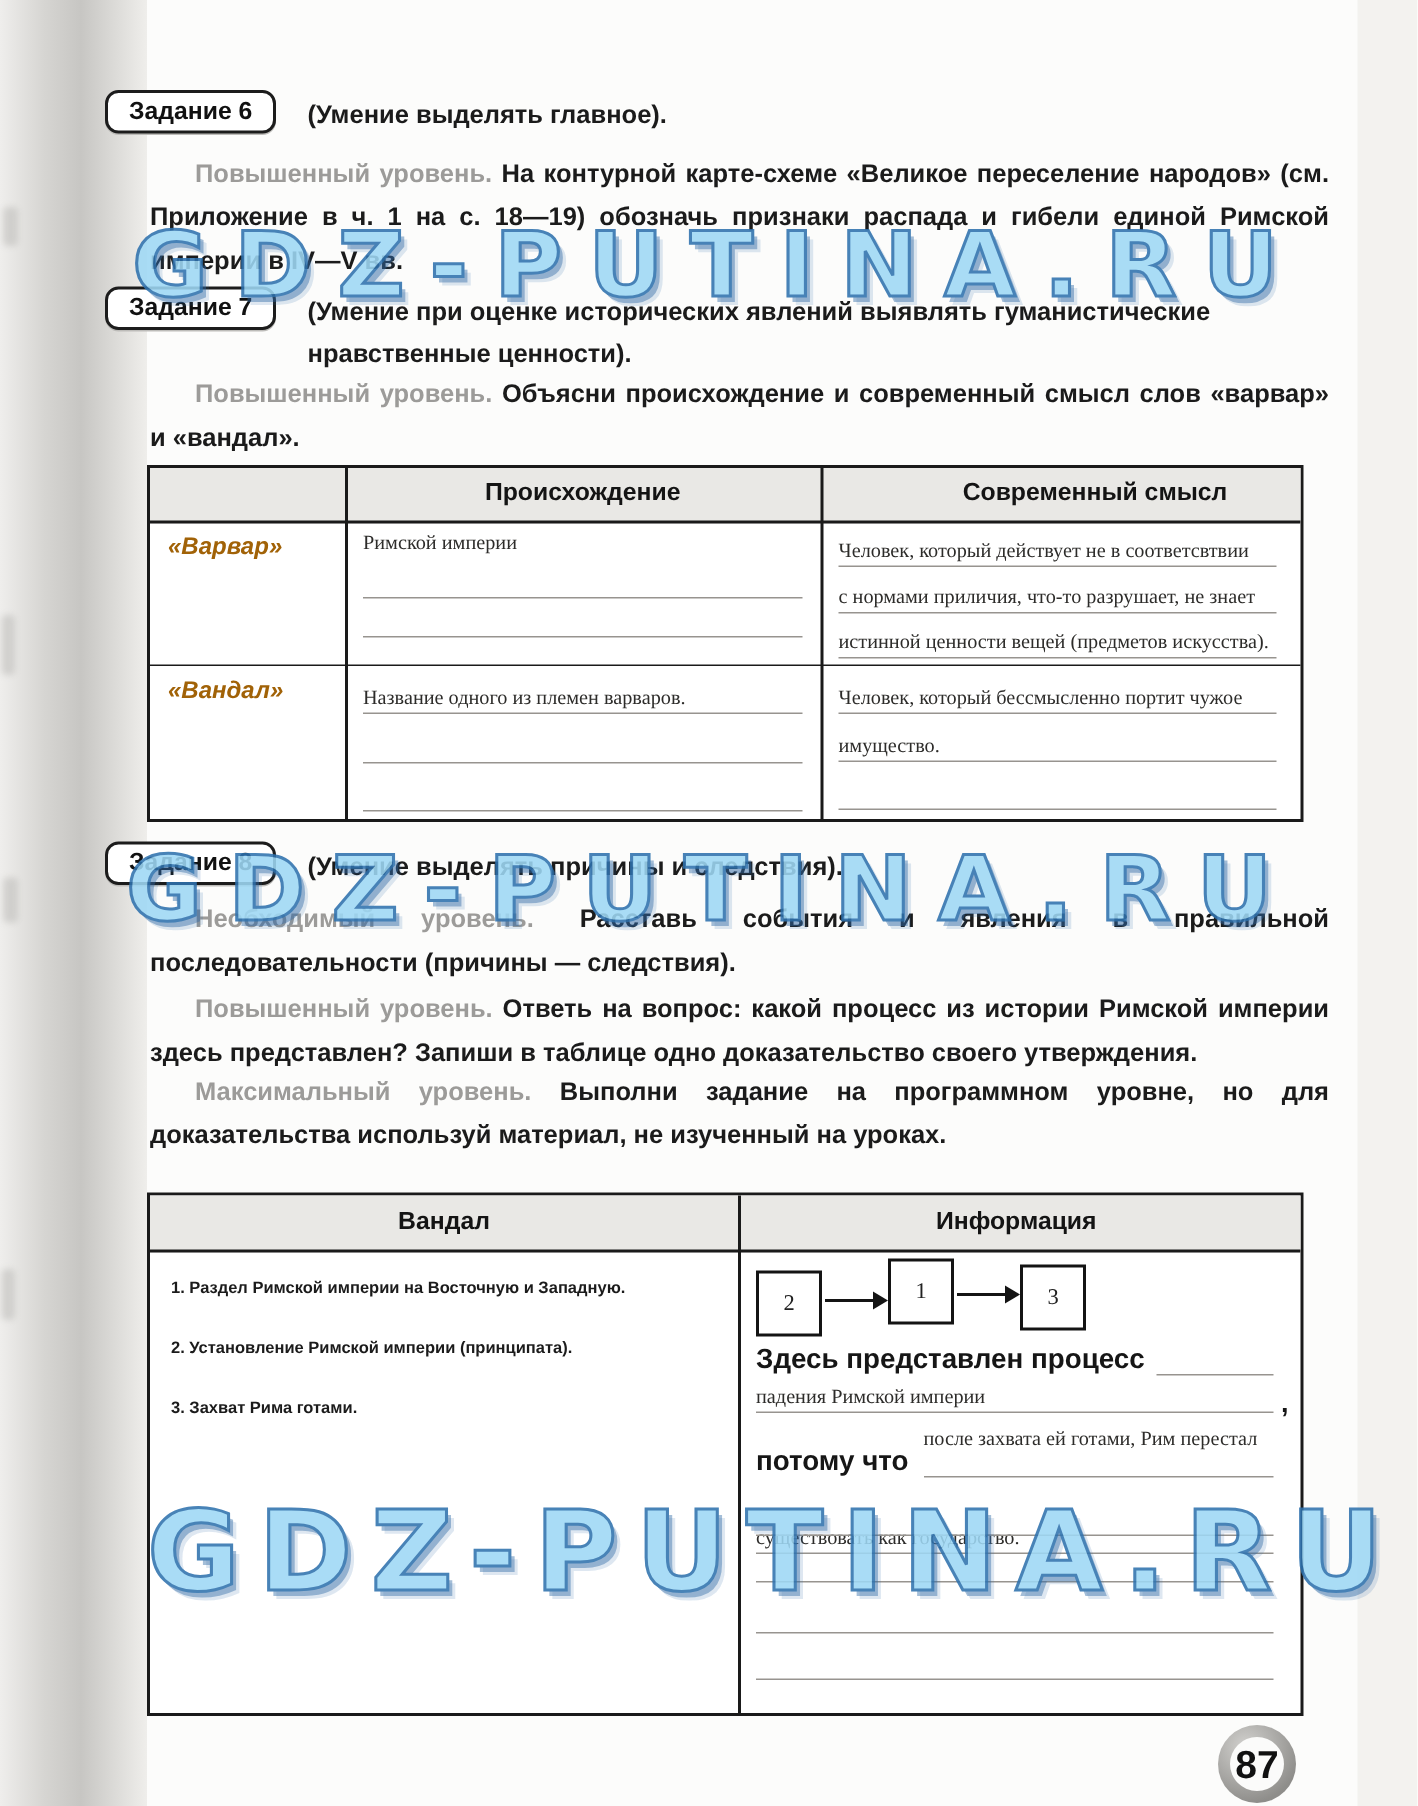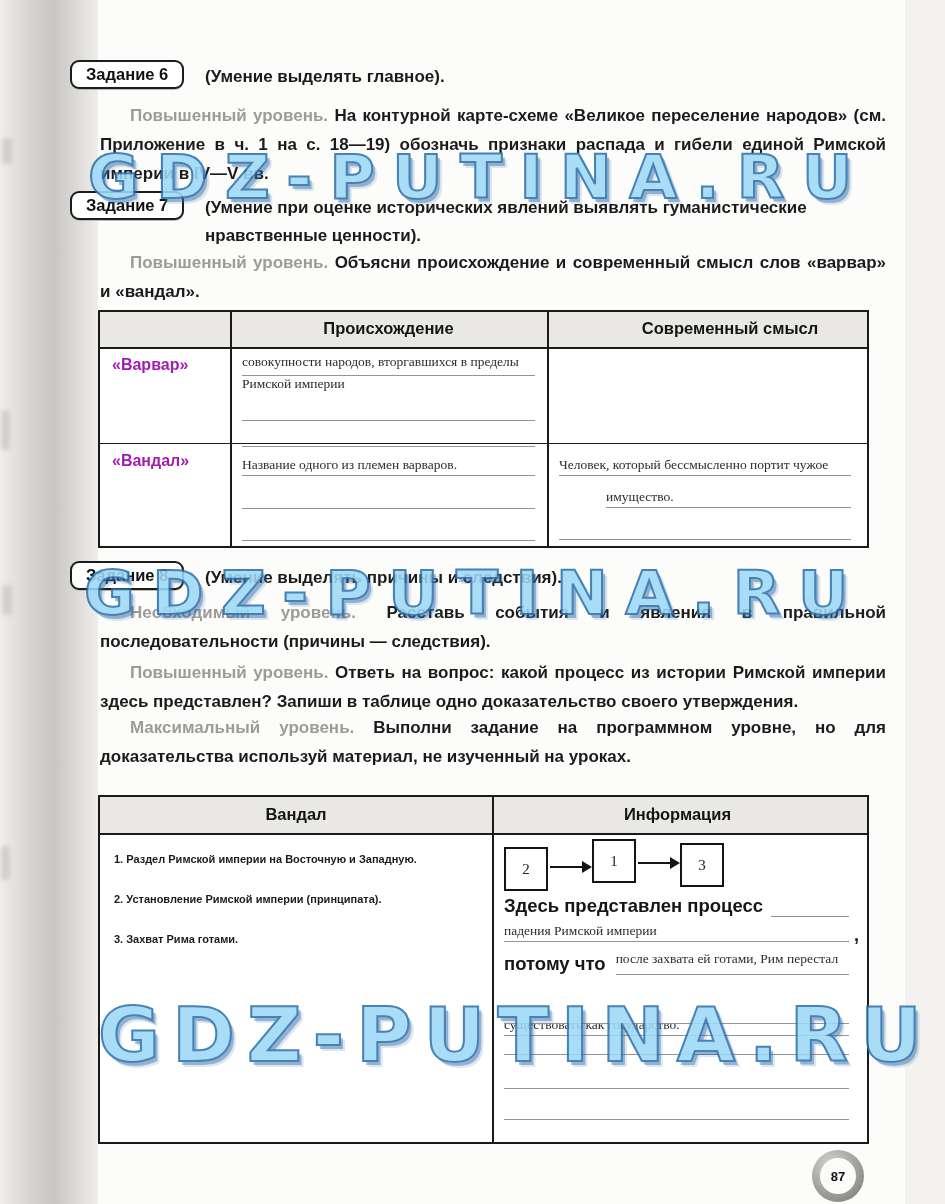--- a/index.html
+++ b/index.html
@@ -27,21 +27,21 @@
   .wm3{left:98px;top:992px;font-size:74px;letter-spacing:12px;transform:scaleX(1.02);}
 
   .tbl{position:absolute;background:#fff;border:2px solid #1a1a1a;}
   .t1{left:98px;top:310px;width:767px;height:234px;}
   .t2{left:98px;top:795px;width:767px;height:345px;}
   .thead{position:absolute;left:0;top:0;right:0;height:35px;background:#e9e8e5;
          border-bottom:2px solid #1a1a1a;}
   .th{position:absolute;top:7px;font-weight:bold;font-size:16.5px;color:#141414;text-align:center;}
   .vline{position:absolute;top:0;bottom:0;width:0;border-left:2px solid #1a1a1a;}
   .hline{position:absolute;left:0;right:0;height:0;border-top:1.5px solid #1a1a1a;}
-  .term{position:absolute;font-weight:bold;font-size:16px;color:#a21caf;}
+  .term{position:absolute;font-weight:bold;font-size:16px;color:#a16207;font-style:italic;}
   .cell{position:absolute;}
   .hw{font-family:"Liberation Serif",serif;font-size:13.5px;color:#2d2c2a;}
   .rule{border-bottom:1px solid #97948f;}
   .lrow{display:flex;align-items:flex-end;padding-bottom:2px;box-sizing:border-box;}
 
   .qitem{font-size:11px;font-weight:bold;color:#1b1b1b;line-height:25px;margin-bottom:15px;}
 
   .diagram{position:absolute;left:12px;top:8px;display:flex;align-items:center;}
   .dbox{width:40px;height:40px;border:2px solid #141414;background:#fff;display:flex;
         align-items:center;justify-content:center;font-family:"Liberation Serif",serif;
@@ -54,21 +54,21 @@
   .stmt .bold{font-weight:bold;font-size:18.5px;color:#161616;white-space:nowrap;}
   .stmt .fill{flex:1;border-bottom:1px solid #97948f;height:1px;margin-left:8px;}
   .ansline{position:absolute;left:12px;right:14px;border-bottom:1px solid #97948f;
            padding-bottom:2px;}
   .comma{position:absolute;font-weight:bold;font-size:18px;color:#161616;}
 
   .pagenum{position:absolute;left:812px;top:1150px;width:52px;height:52px;border-radius:50%;
            background:radial-gradient(circle at 35% 28%,#d2d1ce,#8e8d8a 75%);
            display:flex;align-items:center;justify-content:center;}
   .pagenum .inner{width:36px;height:36px;border-radius:50%;background:#fbfbfa;display:flex;
-           align-items:center;justify-content:center;font-weight:bold;font-size:13px;color:#111;}
+           align-items:center;justify-content:center;font-weight:bold;font-size:26px;color:#111;}
 </style>
 </head>
 <body>
 
 <div class="page">
   <div class="paper"></div>
   <div class="gutter"></div>
   <div class="smudge" style="left:2px;top:138px;width:10px;height:26px;"></div>
   <div class="smudge" style="left:1px;top:410px;width:9px;height:40px;"></div>
   <div class="smudge" style="left:2px;top:585px;width:10px;height:30px;"></div>
@@ -91,35 +91,39 @@
   <div class="tbl t1">
     <div class="thead"></div>
     <div class="th" style="left:130px;width:317px;">Происхождение</div>
     <div class="th" style="left:472px;width:316px;">Современный смысл</div>
     <div class="vline" style="left:130px;"></div>
     <div class="vline" style="left:447px;"></div>
     <div class="hline" style="top:131px;"></div>
 
     <div class="term" style="left:12px;top:44px;">«Варвар»</div>
     <div class="cell" style="left:142px;top:42px;width:293px;">
-      <div class="hw rule" style="height:21px;">совокупности народов, вторгавшихся в пределы</div>
       <div class="hw" style="height:19px;">Римской империи</div>
       <div class="rule" style="height:25px;"></div>
       <div class="rule" style="height:25px;"></div>
+    </div>
+    <div class="cell" style="left:459px;top:35px;width:292px;">
+      <div class="hw rule lrow" style="height:31px;">Человек, который действует не в соответсвтвии</div>
+      <div class="hw rule lrow" style="height:31px;">с нормами приличия, что-то разрушает, не знает</div>
+      <div class="hw rule lrow" style="height:30px;">истинной ценности вещей (предметов искусства).</div>
     </div>
 
     <div class="term" style="left:12px;top:140px;">«Вандал»</div>
     <div class="cell" style="left:142px;top:133px;width:293px;">
       <div class="hw rule lrow" style="height:31px;">Название одного из племен варваров.</div>
       <div class="rule" style="height:32px;"></div>
       <div class="rule" style="height:31px;"></div>
     </div>
     <div class="cell" style="left:459px;top:133px;width:292px;">
       <div class="hw rule lrow" style="height:31px;">Человек, который бессмысленно портит чужое</div>
-      <div class="hw rule lrow" style="height:32px;margin-left:47px;">имущество.</div>
+      <div class="hw rule lrow" style="height:32px;">имущество.</div>
       <div class="rule" style="height:31px;"></div>
     </div>
   </div>
 
   <div class="task-badge" style="left:70px;top:561px;">Задание 8</div>
   <div class="skill" style="left:205px;top:564px;width:662px;">(Умение выделять причины и следствия).</div>
   <div class="para" style="left:100px;top:598px;width:786px;">
     <span class="lvl">Необходимый уровень.</span>
     <span>Расставь события и явления в правильной последовательности (причины — следствия).</span>
   </div>
@@ -155,21 +159,21 @@
 
       <div class="stmt" style="top:62px;">
         <span class="bold">Здесь представлен процесс</span>
         <span class="fill"></span>
       </div>
       <div class="ansline hw" style="top:90px;">падения Римской империи</div>
       <div class="comma" style="right:4px;top:92px;">,</div>
 
       <div class="stmt" style="top:118px;">
         <span class="bold">потому что</span>
-        <span class="hw rule" style="flex:1;margin-left:10px;padding-bottom:7px;">после захвата ей готами, Рим перестал</span>
+        <span class="hw rule" style="flex:1;margin-left:10px;padding-bottom:17px;">после захвата ей готами, Рим перестал</span>
       </div>
       <div class="ansline hw" style="top:152px;margin-top:32px;">существовать как государство.</div>
 
       <div class="ansline" style="top:188px;"></div>
       <div class="ansline" style="top:219px;"></div>
       <div class="ansline" style="top:253px;"></div>
       <div class="ansline" style="top:284px;"></div>
     </div>
   </div>
 

